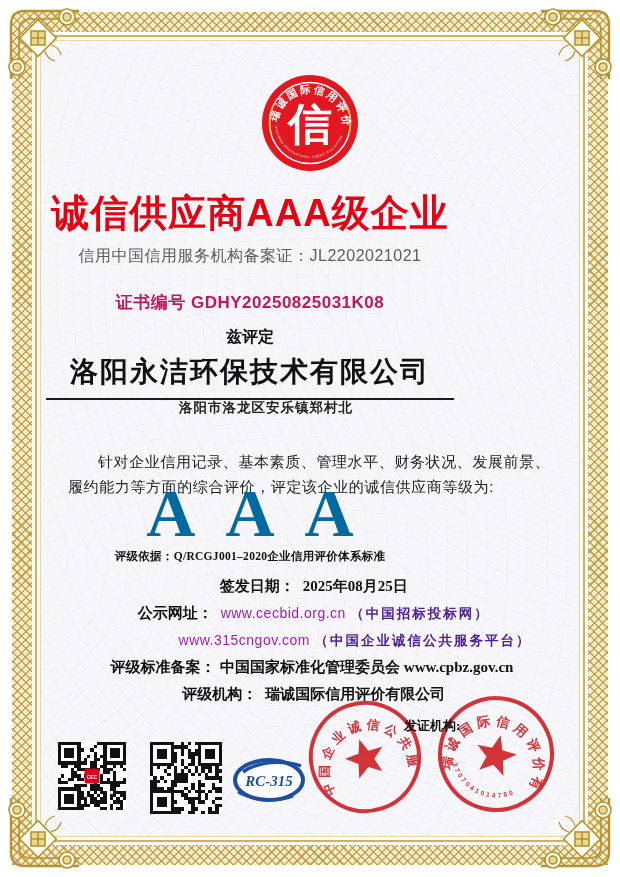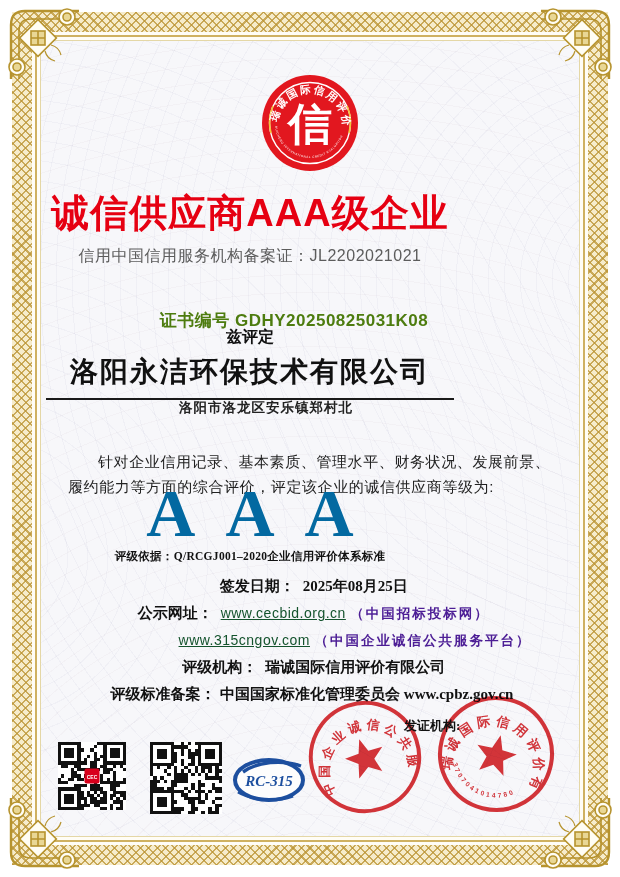--- a/index.html
+++ b/index.html
@@ -20,38 +20,38 @@
       repeating-radial-gradient(circle at 50% 120%, rgba(150,110,130,.045) 0 1px, transparent 1px 18px),
       #f7f7fa;}
   .corner{position:absolute;width:78px;height:78px;z-index:3;}
   .c-tl{top:5px;left:5px;} .c-tr{top:5px;right:5px;transform:scaleX(-1);}
   .c-bl{bottom:5px;left:5px;transform:scaleY(-1);} .c-br{bottom:5px;right:5px;transform:scale(-1,-1);}
   
   .blk{position:absolute;left:0;width:500px;text-align:center;z-index:4;}
   .logo{position:absolute;top:73px;left:260px;width:100px;height:100px;z-index:4;}
   .title{top:188px;font-size:38px;font-weight:900;color:#e60012;letter-spacing:1px;}
   .subtitle{top:246px;font-size:16px;color:#5c5c5c;letter-spacing:.5px;}
-  .certno{top:309px;font-size:17px;font-weight:700;color:#4d7c0f;letter-spacing:.5px;padding-left:44px;}
+  .certno{top:291px;font-size:17px;font-weight:700;color:#be185d;letter-spacing:.5px;}
   .hereby{top:327px;font-size:16px;font-weight:700;color:#111;font-family:"Liberation Serif",serif;}
   .company{top:353px;font-family:"Liberation Serif","DejaVu Serif",serif;}
   .company .uline{display:inline-block;width:408px;border-bottom:2px solid #1a1a1a;padding-bottom:7px;
       font-size:28px;font-weight:700;color:#111;letter-spacing:2px;}
   .address{top:399px;font-size:13.5px;font-weight:700;color:#222;letter-spacing:1px;margin-left:16px;}
   .body-text{top:450px;left:68px;width:484px;text-align:left;text-indent:2em;
       font-size:15px;line-height:1.65;color:#222;letter-spacing:.6px;position:absolute;z-index:4;}
   .grade{top:474px;font-family:"Liberation Serif","DejaVu Serif",serif;font-size:68px;font-weight:700;
       color:#0369a1;letter-spacing:30px;text-indent:30px;}
   .basis{top:549px;font-size:11.5px;font-weight:700;color:#111;font-family:"Liberation Serif",serif;letter-spacing:.3px;}
   .rows{position:absolute;left:62px;top:577px;width:500px;z-index:4;text-align:center;}
   .row{margin-bottom:7px;height:20px;white-space:nowrap;}
   .row .lab{display:inline-block;min-width:82px;font-family:"Liberation Serif",serif;
       font-weight:700;font-size:15px;color:#111;}
   .row .lab.wide{min-width:0;}
   .row .val{font-family:"Liberation Serif",serif;font-weight:700;font-size:15px;color:#111;}
-  .row .url{font-family:"Liberation Sans",sans-serif;font-weight:400;font-size:14px;color:#14532d;letter-spacing:.5px;text-decoration:underline;}
+  .row .url{font-family:"Liberation Sans",sans-serif;font-weight:400;font-size:14px;color:#a21caf;letter-spacing:.5px;}
   .row .note{font-family:"Liberation Sans",sans-serif;font-weight:700;font-size:13.5px;color:#4c1d95;letter-spacing:2px;}
   .indent{padding-left:86px;}
   .issuer{position:absolute;left:404px;top:717px;font-family:"Liberation Serif",serif;
       font-weight:700;font-size:13px;color:#111;z-index:6;}
   .qr{position:absolute;top:742px;z-index:4;background:#fff;}
   .qr1{left:58px;width:68px;height:68px;}
   .qr2{left:150px;width:72px;height:72px;}
   .qr svg{display:block;width:100%;height:100%;}
   .qr-logo{position:absolute;left:50%;top:50%;transform:translate(-50%,-50%);width:15px;height:15px;
       background:#d8001c;border-radius:2px;color:#fff;font-size:5px;font-weight:700;
@@ -177,26 +177,26 @@
     <div class="row">
       <span class="lab">公示网址：</span>
       <span class="url">www.cecbid.org.cn</span>
       <span class="note">（中国招标投标网）</span>
     </div>
     <div class="row indent">
       <span class="url">www.315cngov.com</span>
       <span class="note">（中国企业诚信公共服务平台）</span>
     </div>
     <div class="row">
+      <span class="lab wide">评级标准备案：</span>
+      <span class="val">中国国家标准化管理委员会 www.cpbz.gov.cn</span>
+    </div>
+    <div class="row">
       <span class="lab">评级机构：</span>
       <span class="val">瑞诚国际信用评价有限公司</span>
-    </div>
-    <div class="row">
-      <span class="lab wide">评级标准备案：</span>
-      <span class="val">中国国家标准化管理委员会 www.cpbz.gov.cn</span>
     </div>
   </div>
 
   <div class="issuer">发证机构:</div>
 
   <div class="qr qr1">
     <svg id="qrsvg1" viewBox="0 0 21 21" shape-rendering="crispEdges">
         <rect x="12" y="0" width="1" height="1" fill="#111"></rect>
         <rect x="13" y="0" width="1" height="1" fill="#111"></rect>
         <rect x="11" y="1" width="1" height="1" fill="#111"></rect>

